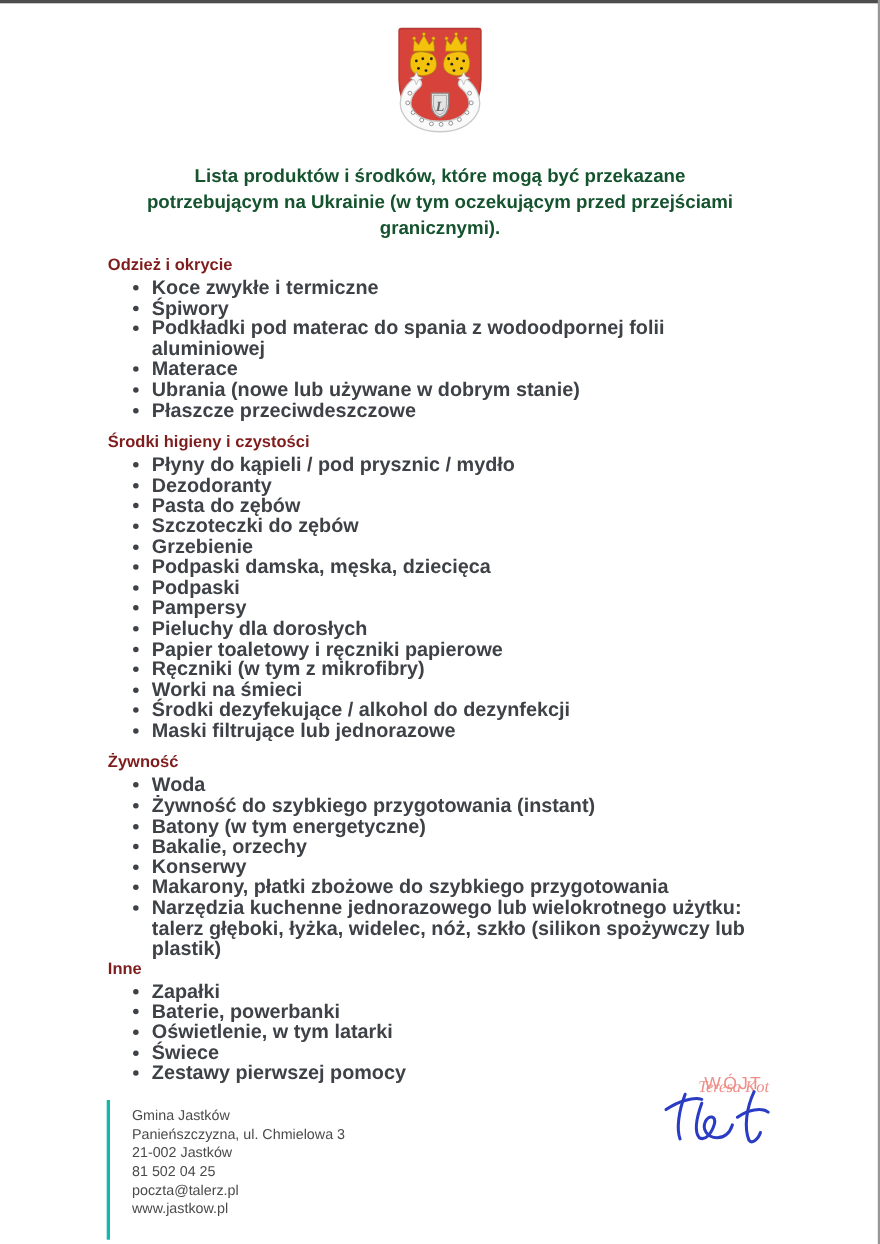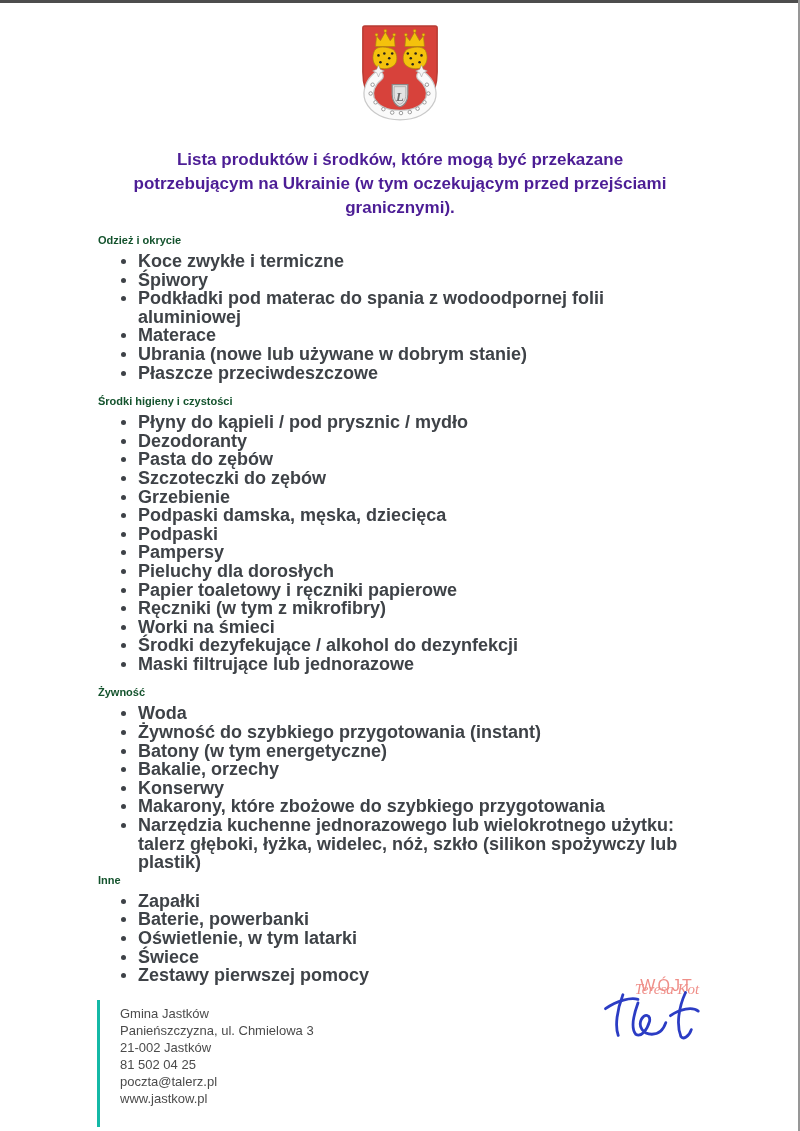--- a/index.html
+++ b/index.html
@@ -12,31 +12,31 @@
   }
   .scan-edge-top { position:absolute; top:0; left:0; width:800px; height:3px; background:#4d4d4d; }
   .scan-edge-right { position:absolute; top:0; right:0; width:2px; height:1131px; background:#979797; }
 
   .crest { display:block; margin:22px auto 0 auto; }
 
   .doc-title {
     margin:26px auto 0 auto;
     width:680px;
     text-align:center;
-    color:#4c1d95;
+    color:#14532d;
     font-size:17px;
     font-weight:700;
     line-height:24px;
   }
   .doc-title span { display:block; }
 
   .content { margin:12px 60px 0 98px; }
   .section-title {
-    color:#14532d;
-    font-size:11px;
+    color:#7f1d1d;
+    font-size:15px;
     font-weight:700;
     line-height:17px;
     margin:11px 0 3px 0;
   }
   .section-title.first { margin-top:0; }
   .section-title.tight { margin-top:0; }
   ul.items { list-style:none; margin:0; padding:0; }
   ul.items li {
     position:relative;
     padding-left:40px;
@@ -185,21 +185,21 @@
     <li>Maski filtrujące lub jednorazowe</li>
   </ul>
 
   <h2 class="section-title">Żywność</h2>
   <ul class="items">
     <li>Woda</li>
     <li>Żywność do szybkiego przygotowania (instant)</li>
     <li>Batony (w tym energetyczne)</li>
     <li>Bakalie, orzechy</li>
     <li>Konserwy</li>
-    <li>Makarony, które zbożowe do szybkiego przygotowania</li>
+    <li>Makarony, płatki zbożowe do szybkiego przygotowania</li>
     <li>Narzędzia kuchenne jednorazowego lub wielokrotnego użytku: talerz głęboki, łyżka, widelec, nóż, szkło (silikon spożywczy lub plastik)</li>
   </ul>
 
   <h2 class="section-title tight">Inne</h2>
   <ul class="items">
     <li>Zapałki</li>
     <li>Baterie, powerbanki</li>
     <li>Oświetlenie, w tym latarki</li>
     <li>Świece</li>
     <li>Zestawy pierwszej pomocy</li>

